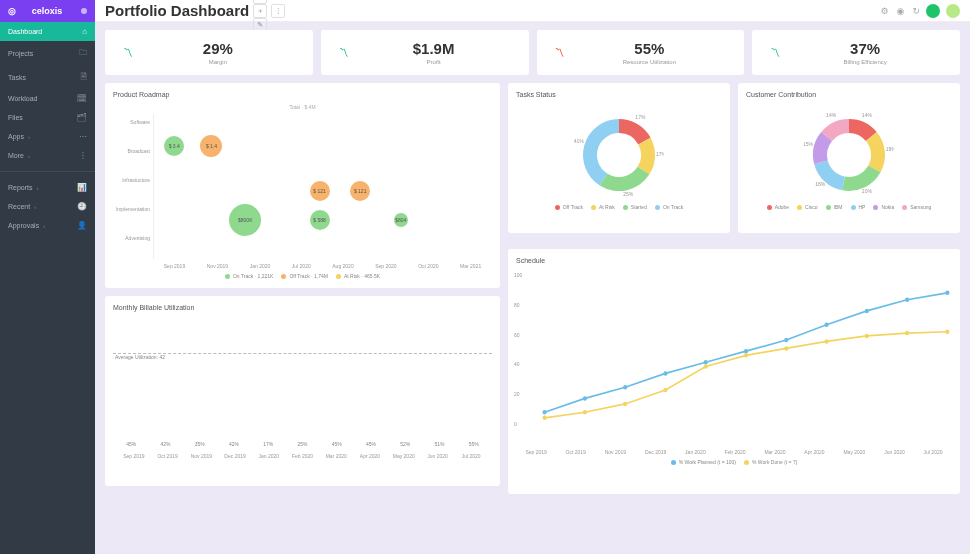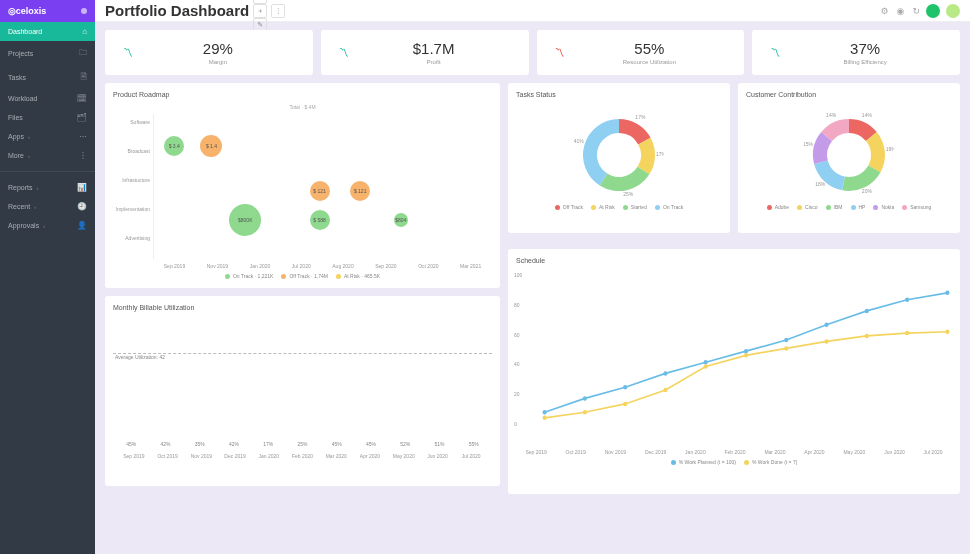--- a/index.html
+++ b/index.html
@@ -20,21 +20,21 @@
 .tb-btn{width:14px;height:14px;border:1px solid #e0e0e0;border-radius:2px;margin-left:4px;display:flex;align-items:center;justify-content:center;color:#888;font-size:7px;cursor:pointer}
 .tb-spacer{flex:1}
 .tb-icon{color:#aaa;font-size:9px;margin-left:8px;cursor:pointer}
 .avatar{width:14px;height:14px;border-radius:50%;margin-left:6px}
 .content{flex:1;padding:8px 10px;overflow:hidden}
 .kpi-row{display:flex;gap:8px;margin-bottom:8px}
 .kpi{flex:1;background:#fff;border-radius:3px;display:flex;align-items:center;padding:10px 14px}
 .kpi-icon{width:18px;height:14px;display:flex;align-items:center;justify-content:center;color:#18b99a;font-size:10px}
 .kpi-icon.red{color:#e74c3c}
 .kpi-body{flex:1;text-align:center}
-.kpi-value{font-size:15px;font-weight:400;color:#333}
+.kpi-value{font-size:15px;font-weight:700;color:#333}
 .kpi-label{font-size:6px;color:#999;margin-top:2px}
 .grid{display:grid;grid-template-columns:395px 1fr 1fr;gap:8px}
 .card{background:#fff;border-radius:3px;padding:8px}
 .card-title{font-size:7px;color:#555;margin-bottom:6px}
 .roadmap{grid-column:1;height:205px}
 .tasks{height:150px}
 .customer{height:150px}
 .billable{grid-column:1;height:190px}
 .schedule{grid-column:2/4;height:245px;margin-top:-47px}
 .chart-sub{font-size:5px;color:#aaa;text-align:center;margin-bottom:4px}
@@ -60,21 +60,21 @@
 .line-xaxis{display:flex;justify-content:space-around;font-size:5px;color:#999;margin-top:2px}
 .roadmap-inner{padding-left:40px}
 </style>
 </head>
 <body>
 
 <div class="app">
   <div class="sidebar">
     <div class="brand">
       <span>◎</span>
-      <span style="margin-left:0">celoxis</span>
+      <span style="margin-left:16px">celoxis</span>
       <span class="brand-dot"></span>
     </div>
     <div class="nav" id="nav1">
         <div class="nav-item active">
           <span>Dashboard</span>
           <span class="nav-icon">⌂</span>
         </div>
         <div class="nav-item">
           <span>Projects</span>
           <span class="nav-icon">🗀</span>
@@ -140,21 +140,21 @@
           <div class="kpi">
             <div class="kpi-icon ">〽</div>
             <div class="kpi-body">
               <div class="kpi-value">29%</div>
               <div class="kpi-label">Margin</div>
             </div>
           </div>
           <div class="kpi">
             <div class="kpi-icon ">〽</div>
             <div class="kpi-body">
-              <div class="kpi-value">$1.7M</div>
+              <div class="kpi-value">$1.9M</div>
               <div class="kpi-label">Profit</div>
             </div>
           </div>
           <div class="kpi">
             <div class="kpi-icon red">〽</div>
             <div class="kpi-body">
               <div class="kpi-value">55%</div>
               <div class="kpi-label">Resource Utilization</div>
             </div>
           </div>

